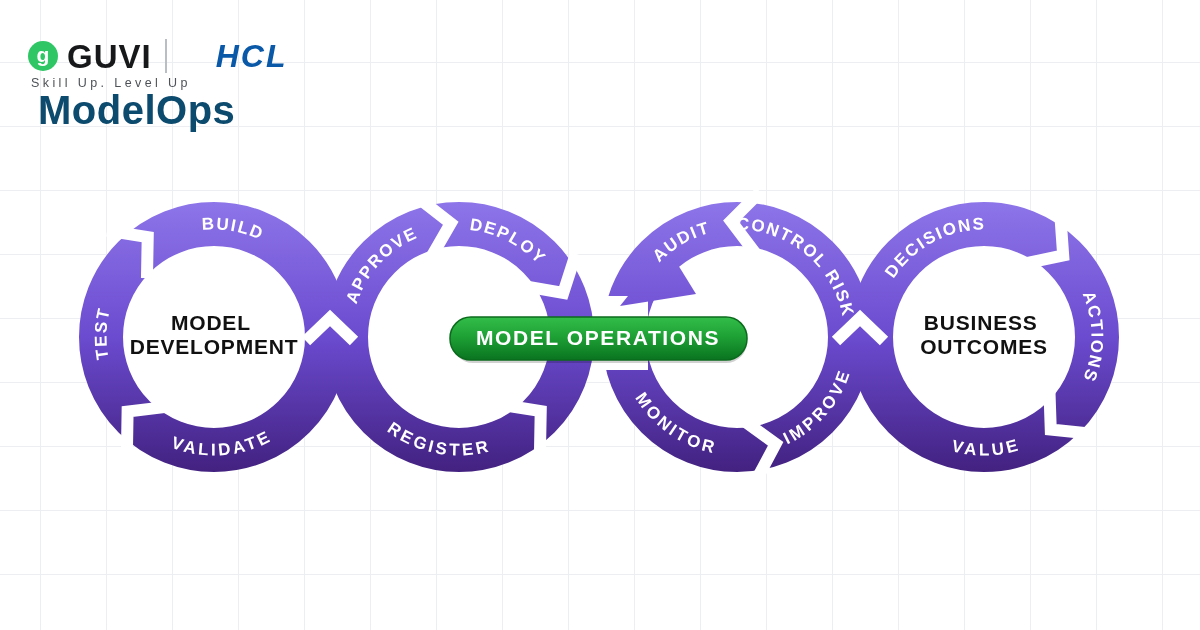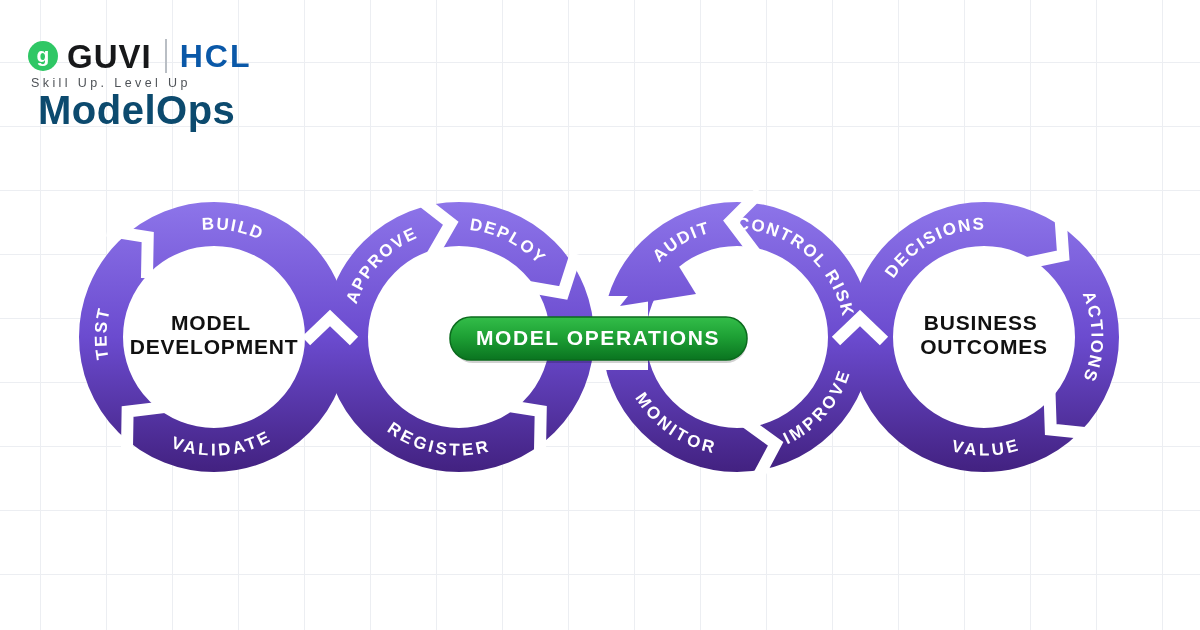--- a/index.html
+++ b/index.html
@@ -26,21 +26,21 @@
     color:#fff;font-weight:700;font-size:21px;line-height:1;
     transform:translateY(-2px);
   }
   .guvi-text{
     font-size:33px;font-weight:700;color:#17181a;letter-spacing:1px;line-height:1;text-align:right;
   }
   .brand-divider{
     width:2px;height:34px;background:#b9bec4;margin:0 13px;
   }
   .hcl-text{
-    font-size:32px;font-weight:900;letter-spacing:2px;line-height:1;
+    font-size:32px;font-weight:900;font-style:italic;letter-spacing:2px;line-height:1;margin-left:36px;
   }
   .tagline{
     margin-top:0;margin-left:3px;
     font-size:12.5px;font-weight:500;letter-spacing:3.4px;color:#4e5257;
   }
   .page-title{
     position:absolute;top:88px;left:0;width:100%;text-align:left;
     font-size:40px;font-weight:800;letter-spacing:0.5px;color:#0c4a6e;margin-left:38px;
   }
   svg text{font-family:"Liberation Sans",sans-serif;}

